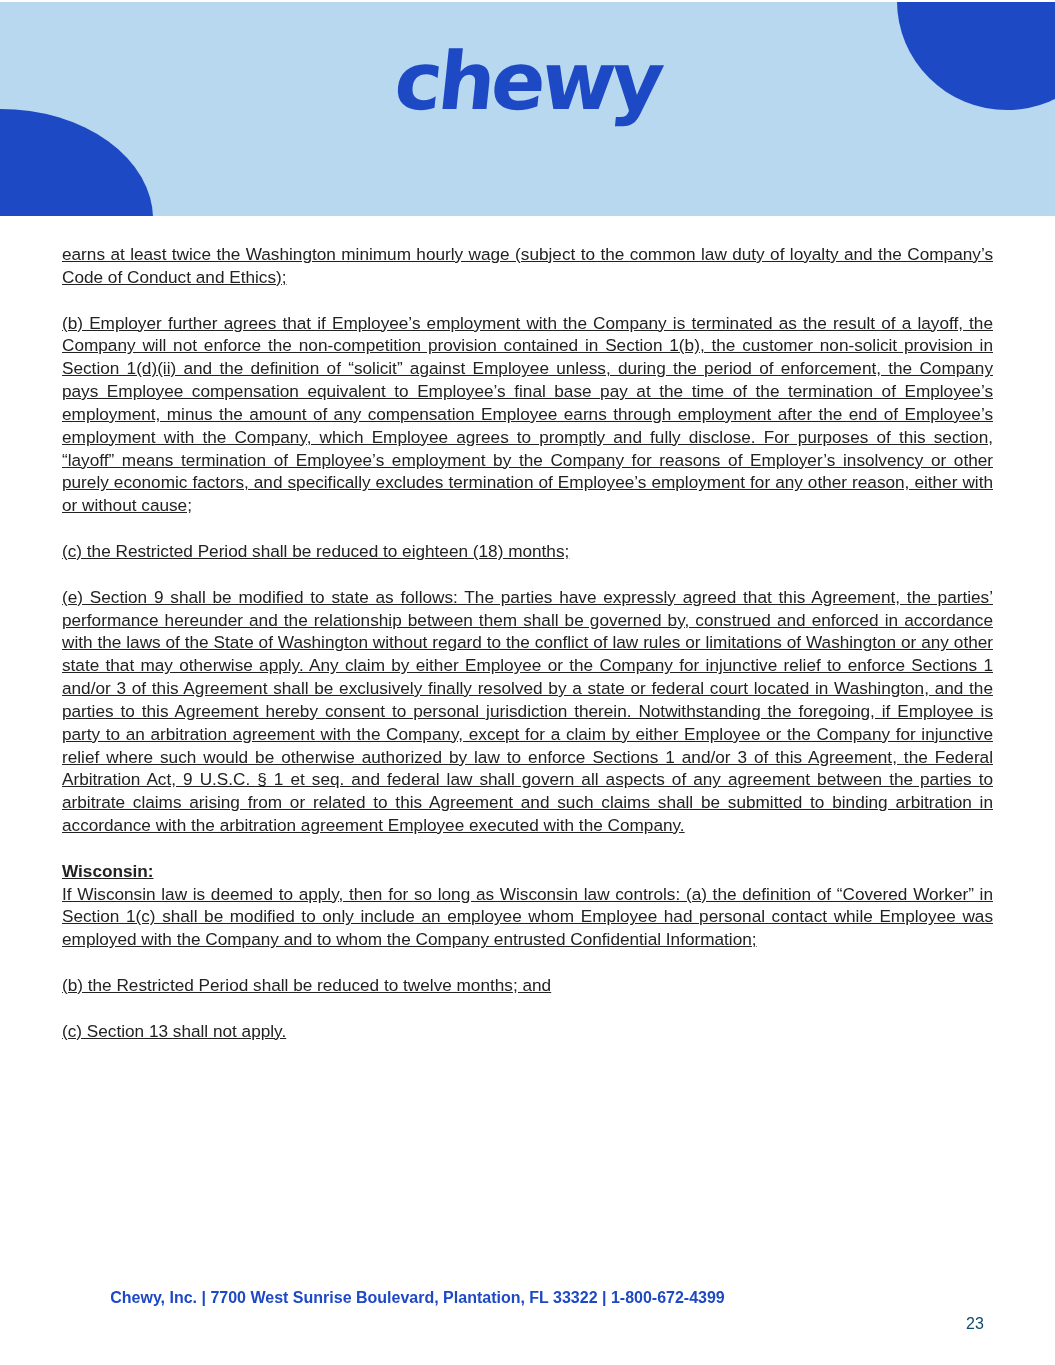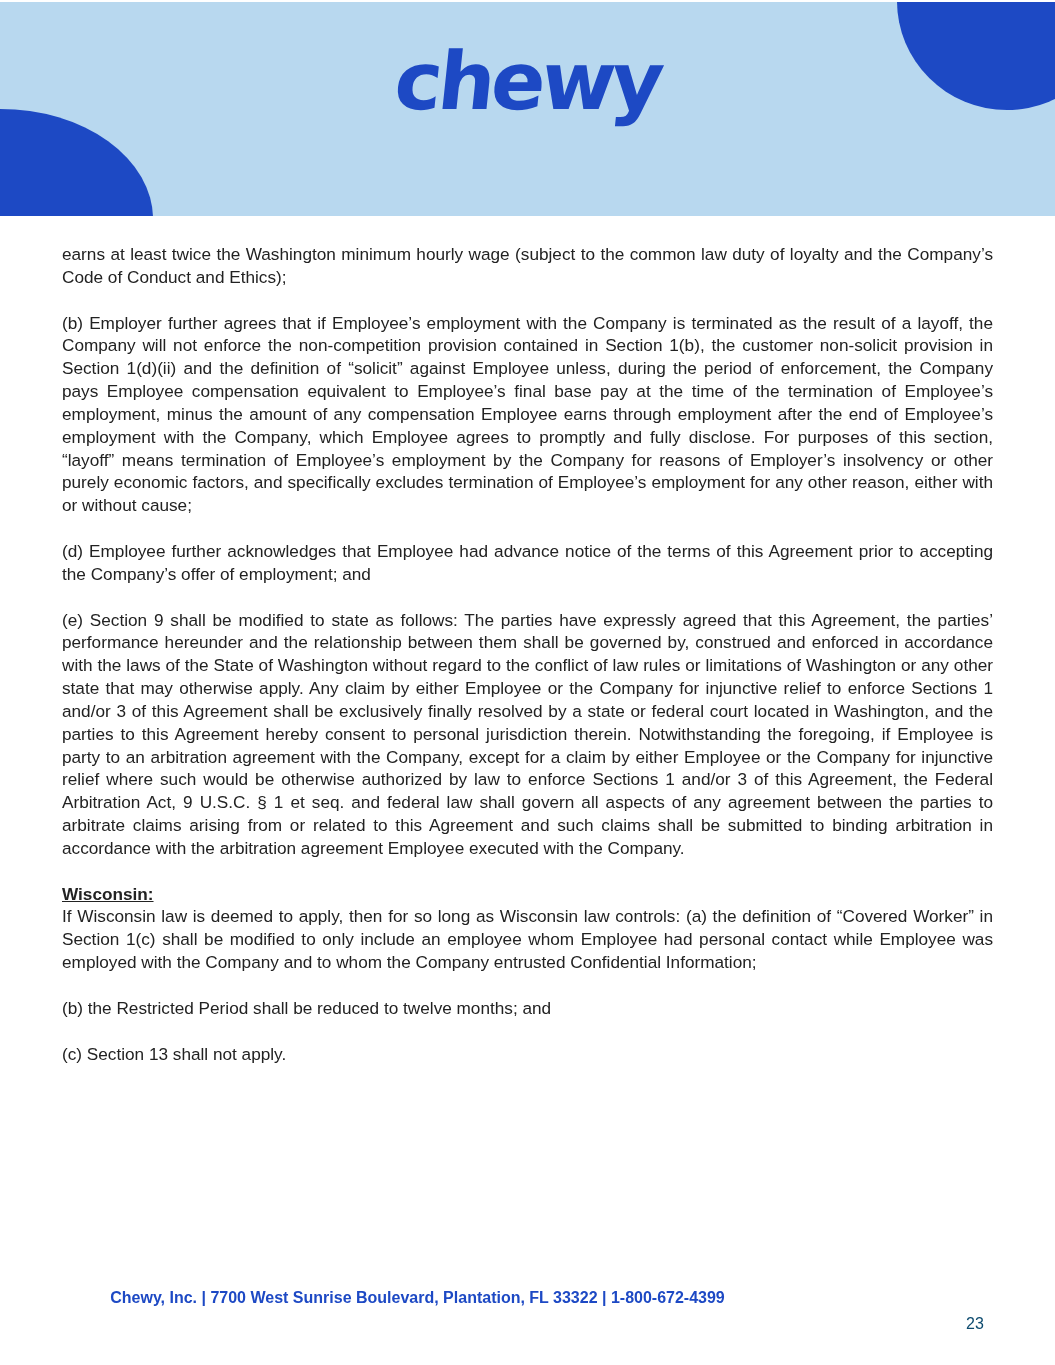--- a/index.html
+++ b/index.html
@@ -26,21 +26,21 @@
     .logo {
       position: absolute; left: 0; top: 40px; width: 1055px; text-align: center;
       font-family: "DejaVu Sans", sans-serif; font-weight: bold; font-size: 80px;
       color: #1d49c4; letter-spacing: -4px; line-height: 1;
       transform: skewX(-6deg);
     }
     .content {
       position: absolute; left: 62px; top: 243px; width: 931px;
       font-size: 17.2px; line-height: 22.85px; color: #222222;
     }
-    .content p { margin: 0 0 22.85px 0; text-align: justify; }
+    .content p { margin: 0 0 22.85px 0; text-align: justify; text-decoration: underline; }
     .content p.nogap { margin-bottom: 16px; }
     .heading { font-weight: bold; margin: 0; text-decoration: underline; }
     .footer {
       position: absolute; left: 0; top: 1289px; width: 835px; text-align: center;
       font-size: 16px; font-weight: bold; color: #1d49c4;
     }
     .page-num {
       position: absolute; left: 966px; top: 1315px; font-size: 16px; color: #0c4a6e;
     }
   </style>
@@ -49,21 +49,21 @@
 
 <div class="banner">
   <div class="blob-left-shape"></div>
   <div class="blob-right"></div>
   <div class="logo">chewy</div>
 </div>
 
 <div class="content">
   <p>earns at least twice the Washington minimum hourly wage (subject to the common law duty of loyalty and the Company’s Code of Conduct and Ethics);</p>
   <p>(b) Employer further agrees that if Employee’s employment with the Company is terminated as the result of a layoff, the Company will not enforce the non-competition provision contained in Section 1(b), the customer non-solicit provision in Section 1(d)(ii) and the definition of “solicit” against Employee unless, during the period of enforcement, the Company pays Employee compensation equivalent to Employee’s final base pay at the time of the termination of Employee’s employment, minus the amount of any compensation Employee earns through employment after the end of Employee’s employment with the Company, which Employee agrees to promptly and fully disclose.  For purposes of this section, “layoff” means termination of Employee’s employment by the Company for reasons of Employer’s insolvency or other purely economic factors, and specifically excludes termination of Employee’s employment for any other reason, either with or without cause;</p>
-  <p>(d) Employee further acknowledges that Employee had advance notice of the terms of this Agreement prior to accepting the Company’s offer of employment; and</p>
+  <p>(c) the Restricted Period shall be reduced to eighteen (18) months;</p>
   <p>(e) Section 9 shall be modified to state as follows: The parties have expressly agreed that this Agreement, the parties’ performance hereunder and the relationship between them shall be governed by, construed and enforced in accordance with the laws of the State of Washington without regard to the conflict of law rules or limitations of Washington or any other state that may otherwise apply. Any claim by either Employee or the Company for injunctive relief to enforce Sections 1 and/or 3 of this Agreement shall be exclusively finally resolved by a state or federal court located in Washington, and the parties to this Agreement hereby consent to personal jurisdiction therein.  Notwithstanding the foregoing, if Employee is party to an arbitration agreement with the Company, except for a claim by either Employee or the Company for injunctive relief where such would be otherwise authorized by law to enforce Sections 1 and/or 3 of this Agreement, the Federal Arbitration Act, 9 U.S.C. § 1 et seq. and federal law shall govern all aspects of any agreement between the parties to arbitrate claims arising from or related to this Agreement and such claims shall be submitted to binding arbitration in accordance with the arbitration agreement Employee executed with the Company.</p>
   <div class="heading">Wisconsin:</div>
   <p>If Wisconsin law is deemed to apply, then for so long as Wisconsin law controls: (a) the definition of “Covered Worker” in Section 1(c) shall be modified to only include an employee whom Employee had personal contact while Employee was employed with the Company and to whom the Company entrusted Confidential Information;</p>
   <p>(b) the Restricted Period shall be reduced to twelve months; and</p>
   <p class="nogap">(c) Section 13 shall not apply.</p>
 </div>
 
 <div class="footer">Chewy, Inc. | 7700 West Sunrise Boulevard, Plantation, FL 33322 | 1-800-672-4399</div>
 <div class="page-num">23</div>
 

